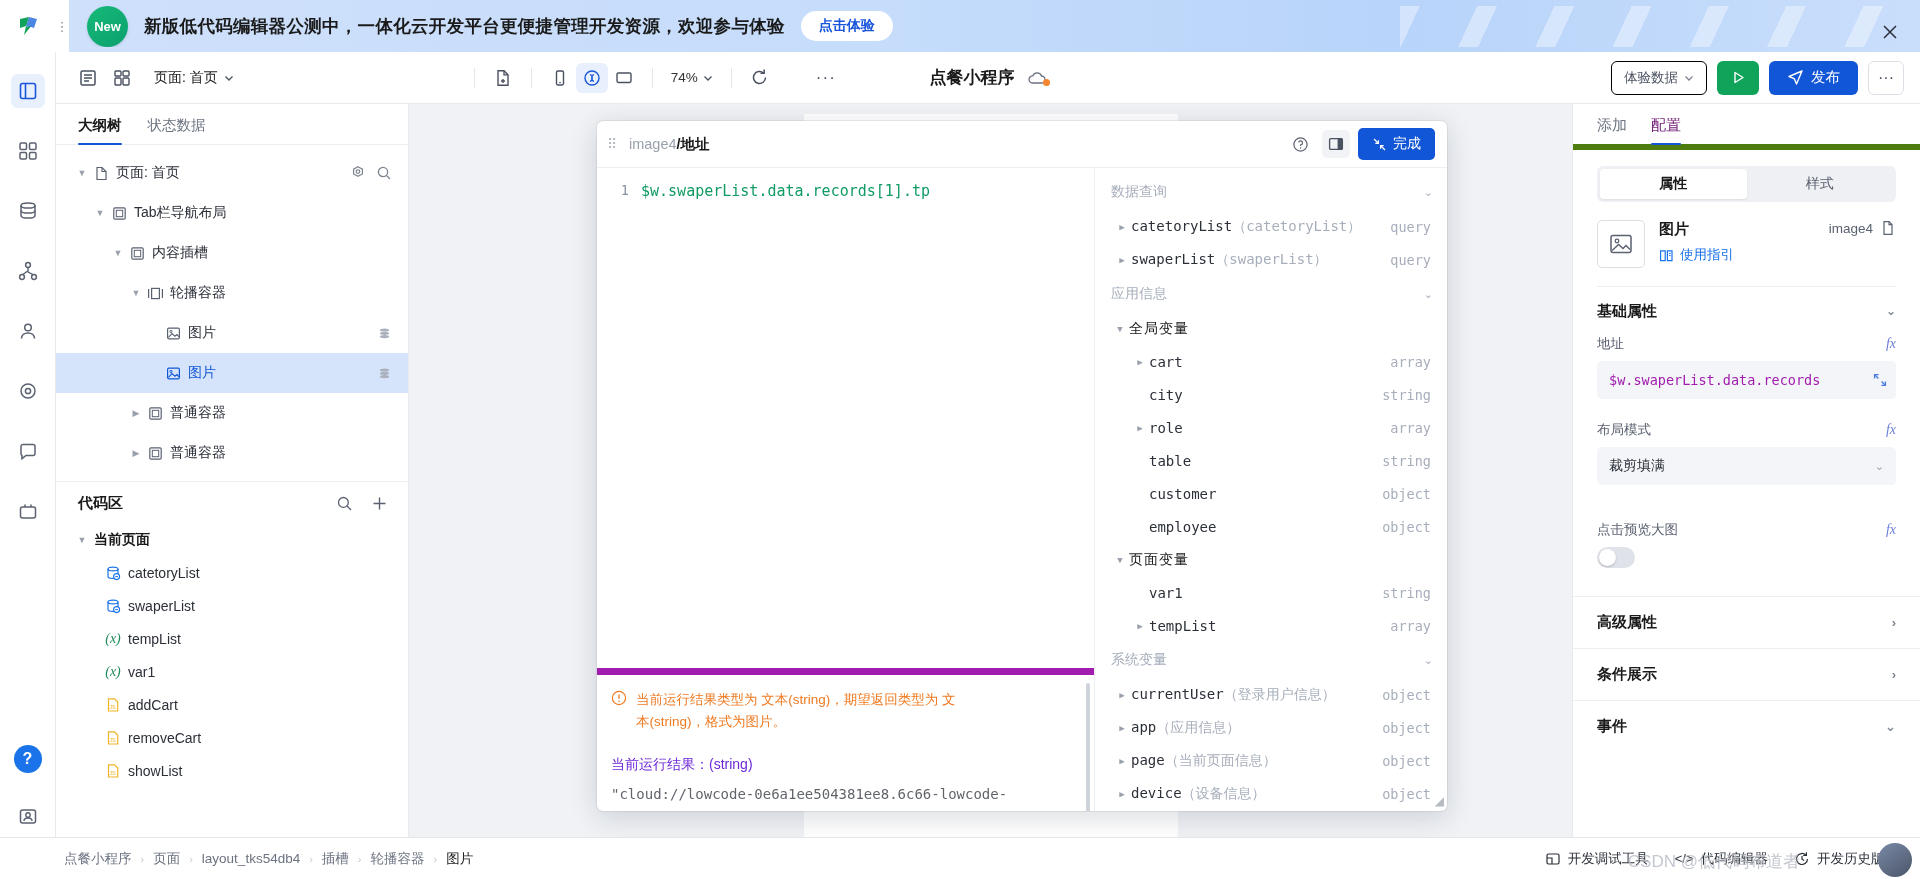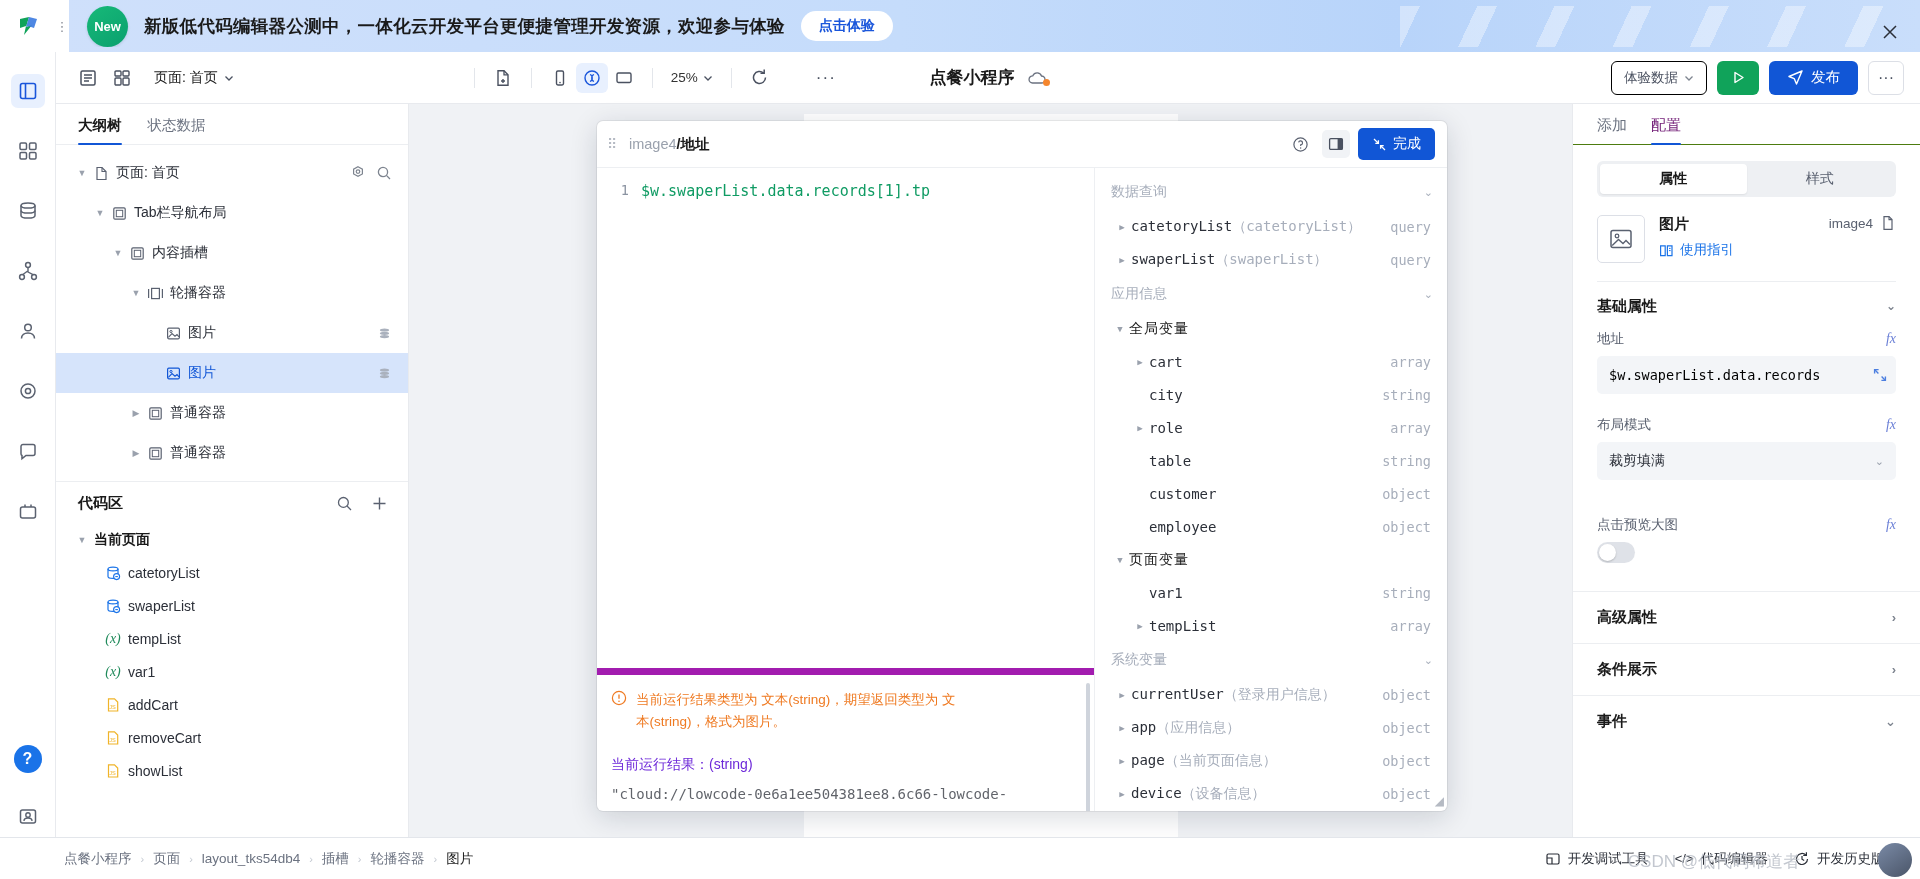--- a/index.html
+++ b/index.html
@@ -141,40 +141,40 @@
      font-family:"DejaVu Sans Mono","Liberation Mono",monospace; font-size: 14px; color:#2b2f38; cursor:pointer;}
   .vcaret { width: 18px; display:flex;align-items:center;justify-content:center; color:#9aa1ad; font-size: 9px; flex:0 0 auto;}
   .vname .muted { color:#a7aebb;}
   .vtype { margin-left:auto; color:#a7aebb; font-size: 13.5px;}
   .vgroup { font-family:"Liberation Sans",sans-serif; color:#1a1a1a; letter-spacing: 1px;}
   .resize-corner { position:absolute; right: 3px; bottom: 3px; color:#b5bac3; font-size: 12px;}
 
   
   .rpanel { position:absolute; right:0; top:104px; width: 348px; bottom: 42px; background:#fff; border-left:1px solid #e8eaee;
      display:flex; flex-direction:column;}
-  .rp-tabs { display:flex; gap: 24px; padding: 12px 24px 0 24px; border-bottom:1px solid #4d7c0f;}
+  .rp-tabs { display:flex; gap: 24px; padding: 12px 24px 0 24px; border-bottom:6px solid #4d7c0f;}
   .rp-tab { font-size: 15px; color:#6b7280; padding-bottom: 9px; cursor:pointer; position:relative;}
   .rp-tab.active { color:#701a75; font-weight:normal;}
   .rp-tab.active::after { content:''; position:absolute; left:0; right:0; bottom:-1px; height:2.5px; background:#1156d6; border-radius:2px;}
   .seg { margin: 16px 24px 0 24px; height: 36px; background:#eef0f3; border-radius: 6px; display:flex; padding: 3px;}
   .seg-item { flex:1; display:flex;align-items:center;justify-content:center; font-size: 14px; color:#5a6170; border-radius:4px; cursor:pointer;}
   .seg-item.active { background:#fff; color:#1a1a1a; font-weight:bold; box-shadow: 0 1px 2px rgba(0,0,0,.07);}
   .comp-card { margin: 18px 24px 0 24px; display:flex; align-items:flex-start; gap: 14px; padding-bottom: 18px; border-bottom:1px solid #eceef1;}
   .comp-thumb { width: 48px;height:48px; border:1px solid #dcdfe6; border-radius:5px; display:flex;align-items:center;justify-content:center; color:#5a6170; flex:0 0 auto;}
   .comp-info { flex:1; min-width:0;}
   .comp-name { font-size: 15px; font-weight:bold; color:#1a1a1a;}
   .comp-guide { margin-top: 7px; font-size: 13.5px; color:#1a73e8; display:flex; align-items:center; gap:6px; cursor:pointer;}
   .comp-id { font-size: 13.5px; color:#5a6170; display:flex; align-items:center; gap: 7px; white-space:nowrap;}
   .sec-head { height: 48px; display:flex; align-items:center; padding: 0 24px; font-size: 15px; font-weight:bold; color:#1a1a1a; cursor:pointer;}
   .sec-head .chev { margin-left:auto; color:#7d848f; font-size: 12px;}
   .field { padding: 0 24px; }
   .field-label { display:flex; align-items:center; font-size: 13.5px; color:#5a6170; margin-bottom: 8px;}
   .fx { margin-left:auto; color:#6a7fd6; font-style: italic; font-size: 14px; cursor:pointer; font-family:"Liberation Serif",serif;}
   .input { height: 38px; background:#f3f5f8; border-radius: 5px; display:flex; align-items:center; padding: 0 12px;
-     font-family:"DejaVu Sans Mono","Liberation Mono",monospace; font-size: 13.5px; color:#000000; position:relative; cursor:text;}
+     font-family:"DejaVu Sans Mono","Liberation Mono",monospace; font-size: 13.5px; color:#a21caf; position:relative; cursor:text;}
   .input .expand { position:absolute; right: 9px; color:#4c7fe0; font-size: 13px;}
   .select { height: 38px; background:#f3f5f8; border-radius:5px; display:flex; align-items:center; padding: 0 12px;
      font-size: 14px; color:#2b2f38; cursor:pointer;}
   .select .chev { margin-left:auto; color:#9aa1ad; font-size: 11px;}
   .toggle { width: 38px; height: 21px; border-radius: 11px; background:#dfe2e8; position:relative; cursor:pointer;}
   .toggle::after { content:''; position:absolute; left:2px; top:2px; width:17px;height:17px;border-radius:50%;background:#fff; box-shadow:0 1px 2px rgba(0,0,0,.2);}
   .sec-row { height: 52px; display:flex; align-items:center; padding: 0 24px; font-size: 15px; font-weight:bold; color:#1a1a1a;
      border-top:1px solid #eceef1; cursor:pointer;}
   .sec-row .chev { margin-left:auto; color:#7d848f; font-size: 13px;}
 
@@ -326,21 +326,21 @@
           <path d="M7 5.5 c3 1 3 6 0 7 M11 5.5 c-3 1 -3 6 0 7" stroke="currentColor" stroke-width="1.3" fill="none"></path>
         </svg>
     </div>
     <div class="tb-btn">
       <svg width="18" height="18" viewBox="0 0 18 18">
           <rect x="2" y="4" width="14" height="9.5" rx="1.4" stroke="currentColor" stroke-width="1.4" fill="none"></rect>
         </svg>
     </div>
     <div class="tb-sep"></div>
     <div class="tb-zoom">
-      <span>25%</span>
+      <span>74%</span>
       <svg width="10" height="10" viewBox="0 0 10 10">
           <path d="M1.5 3.5 L5 7 L8.5 3.5" stroke="#4a5160" stroke-width="1.3" fill="none"></path>
         </svg>
     </div>
     <div class="tb-sep"></div>
     <div class="tb-btn">
       <svg width="19" height="19" viewBox="0 0 19 19">
           <path d="M15.5 9.5 a6 6 0 1 1-1.9-4.4" stroke="currentColor" stroke-width="1.5" fill="none"></path>
           <path d="M14.2 1.6 v3.7 h-3.7" stroke="currentColor" stroke-width="1.5" fill="none"></path>
         </svg>

